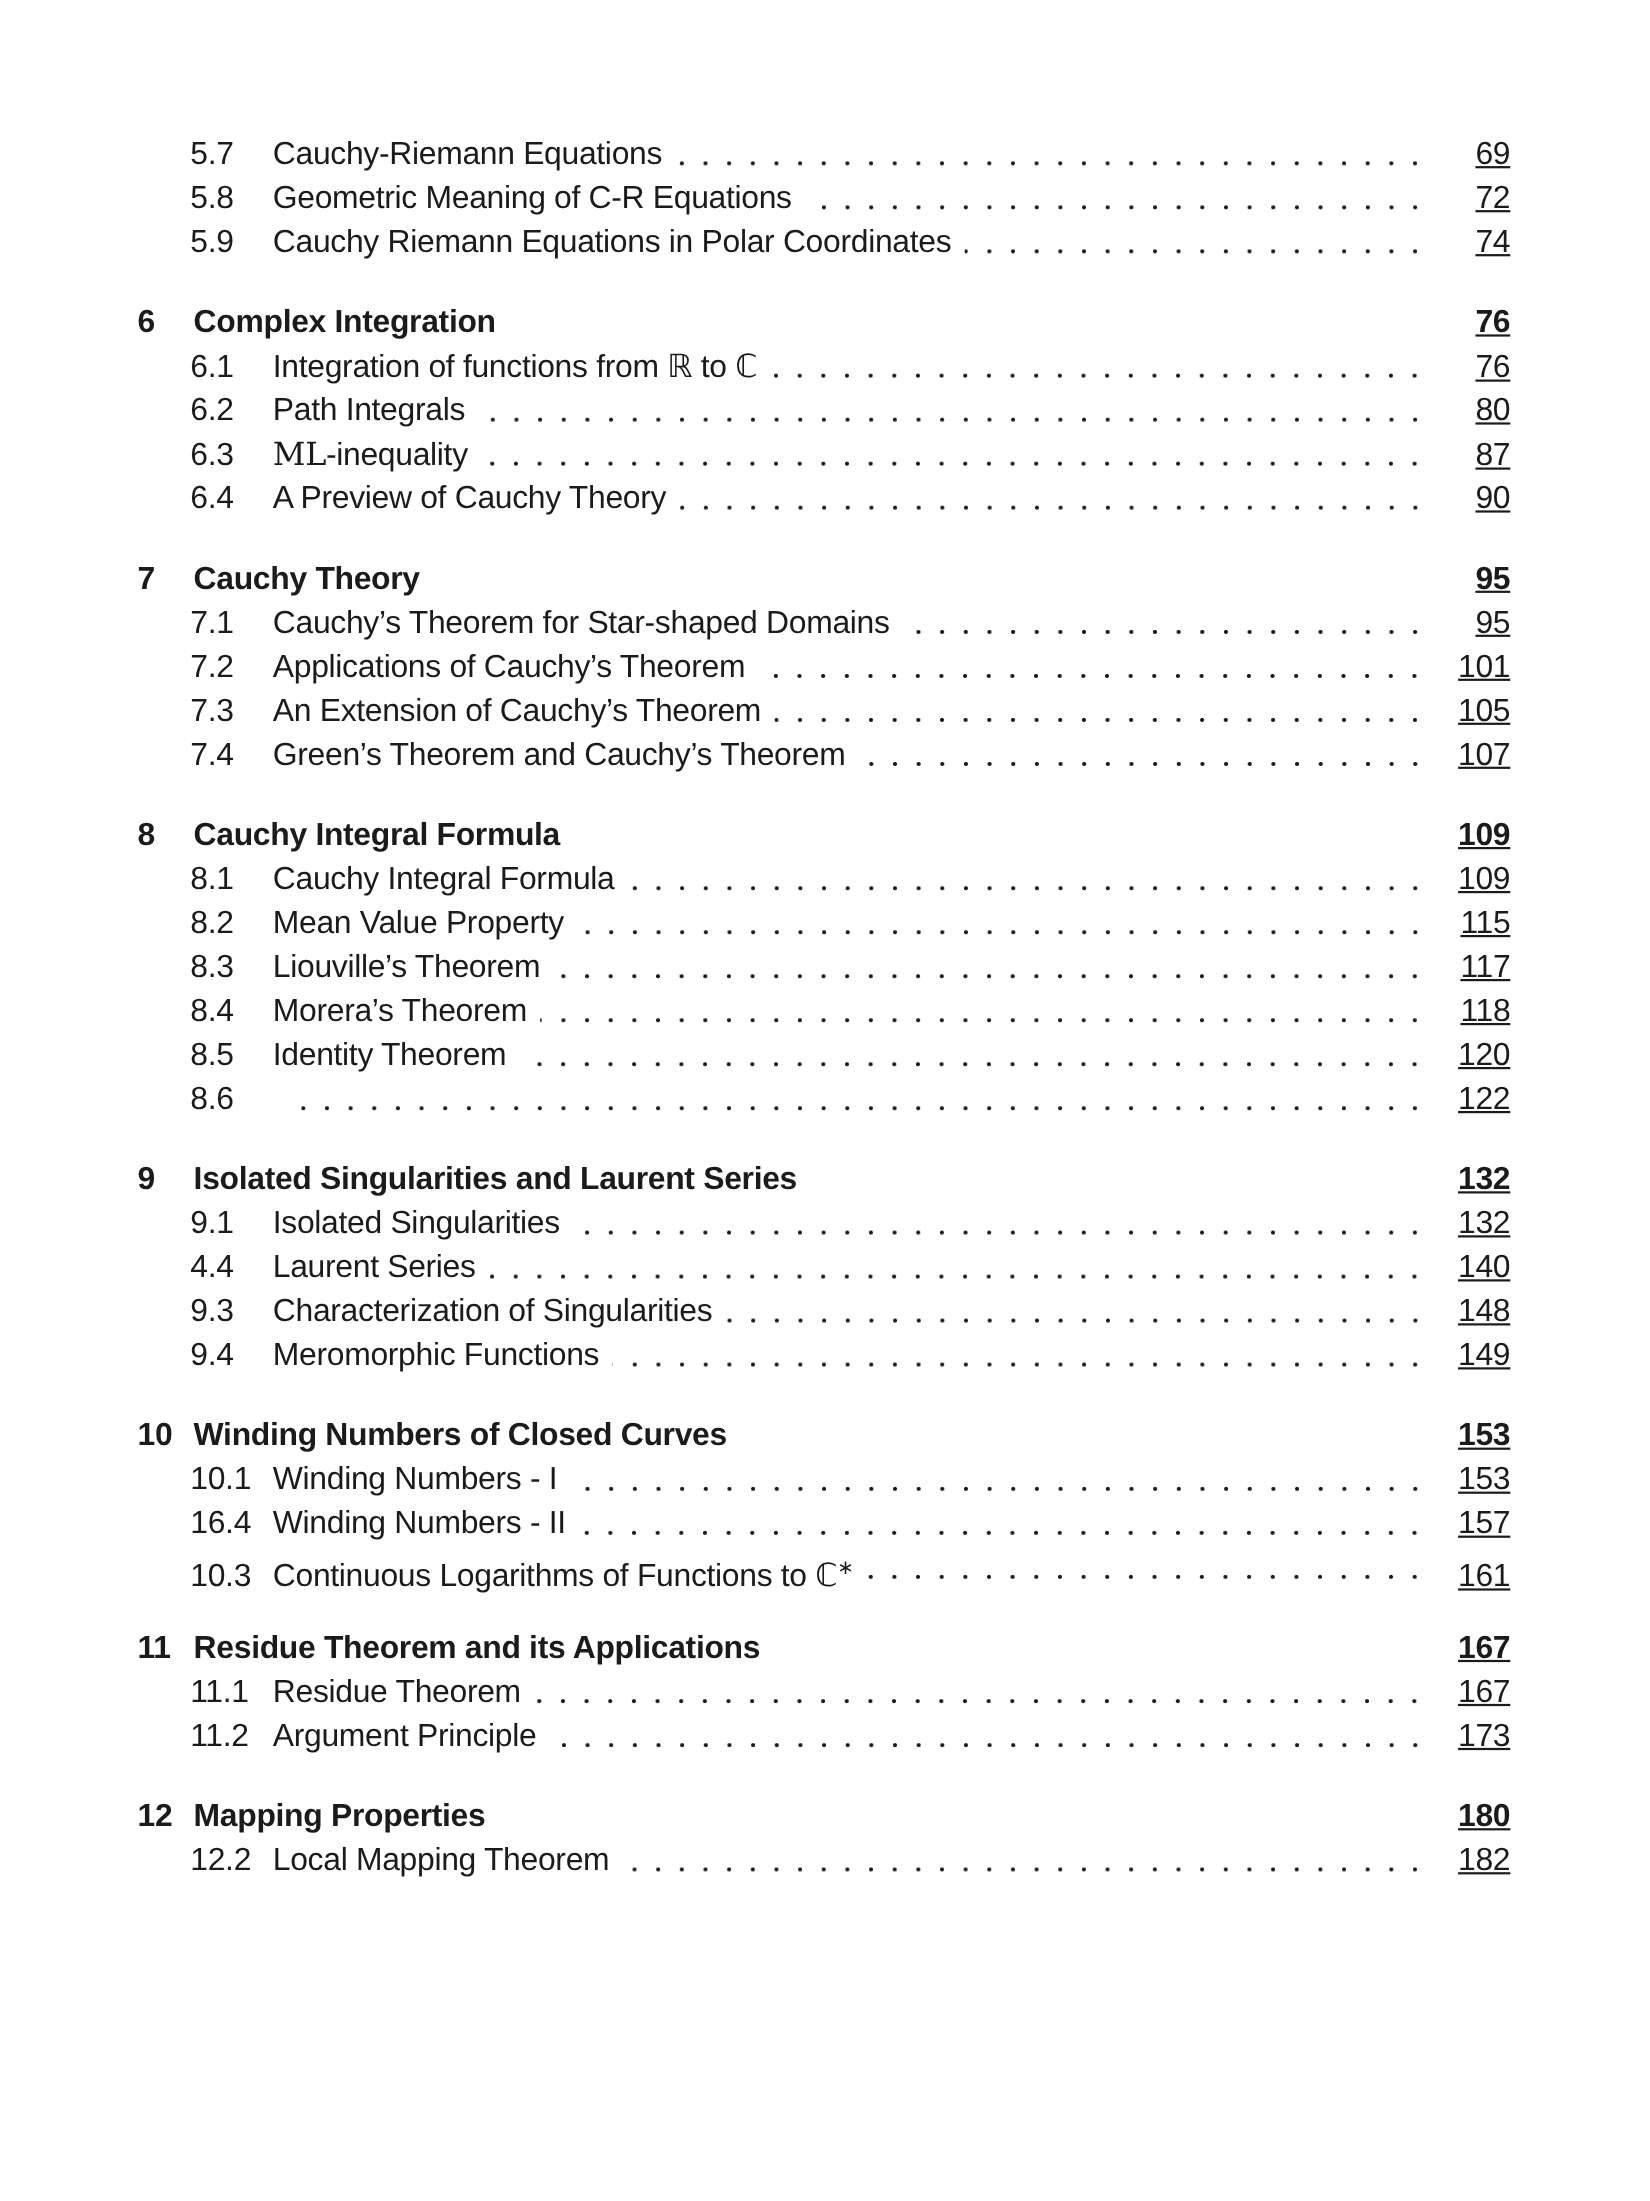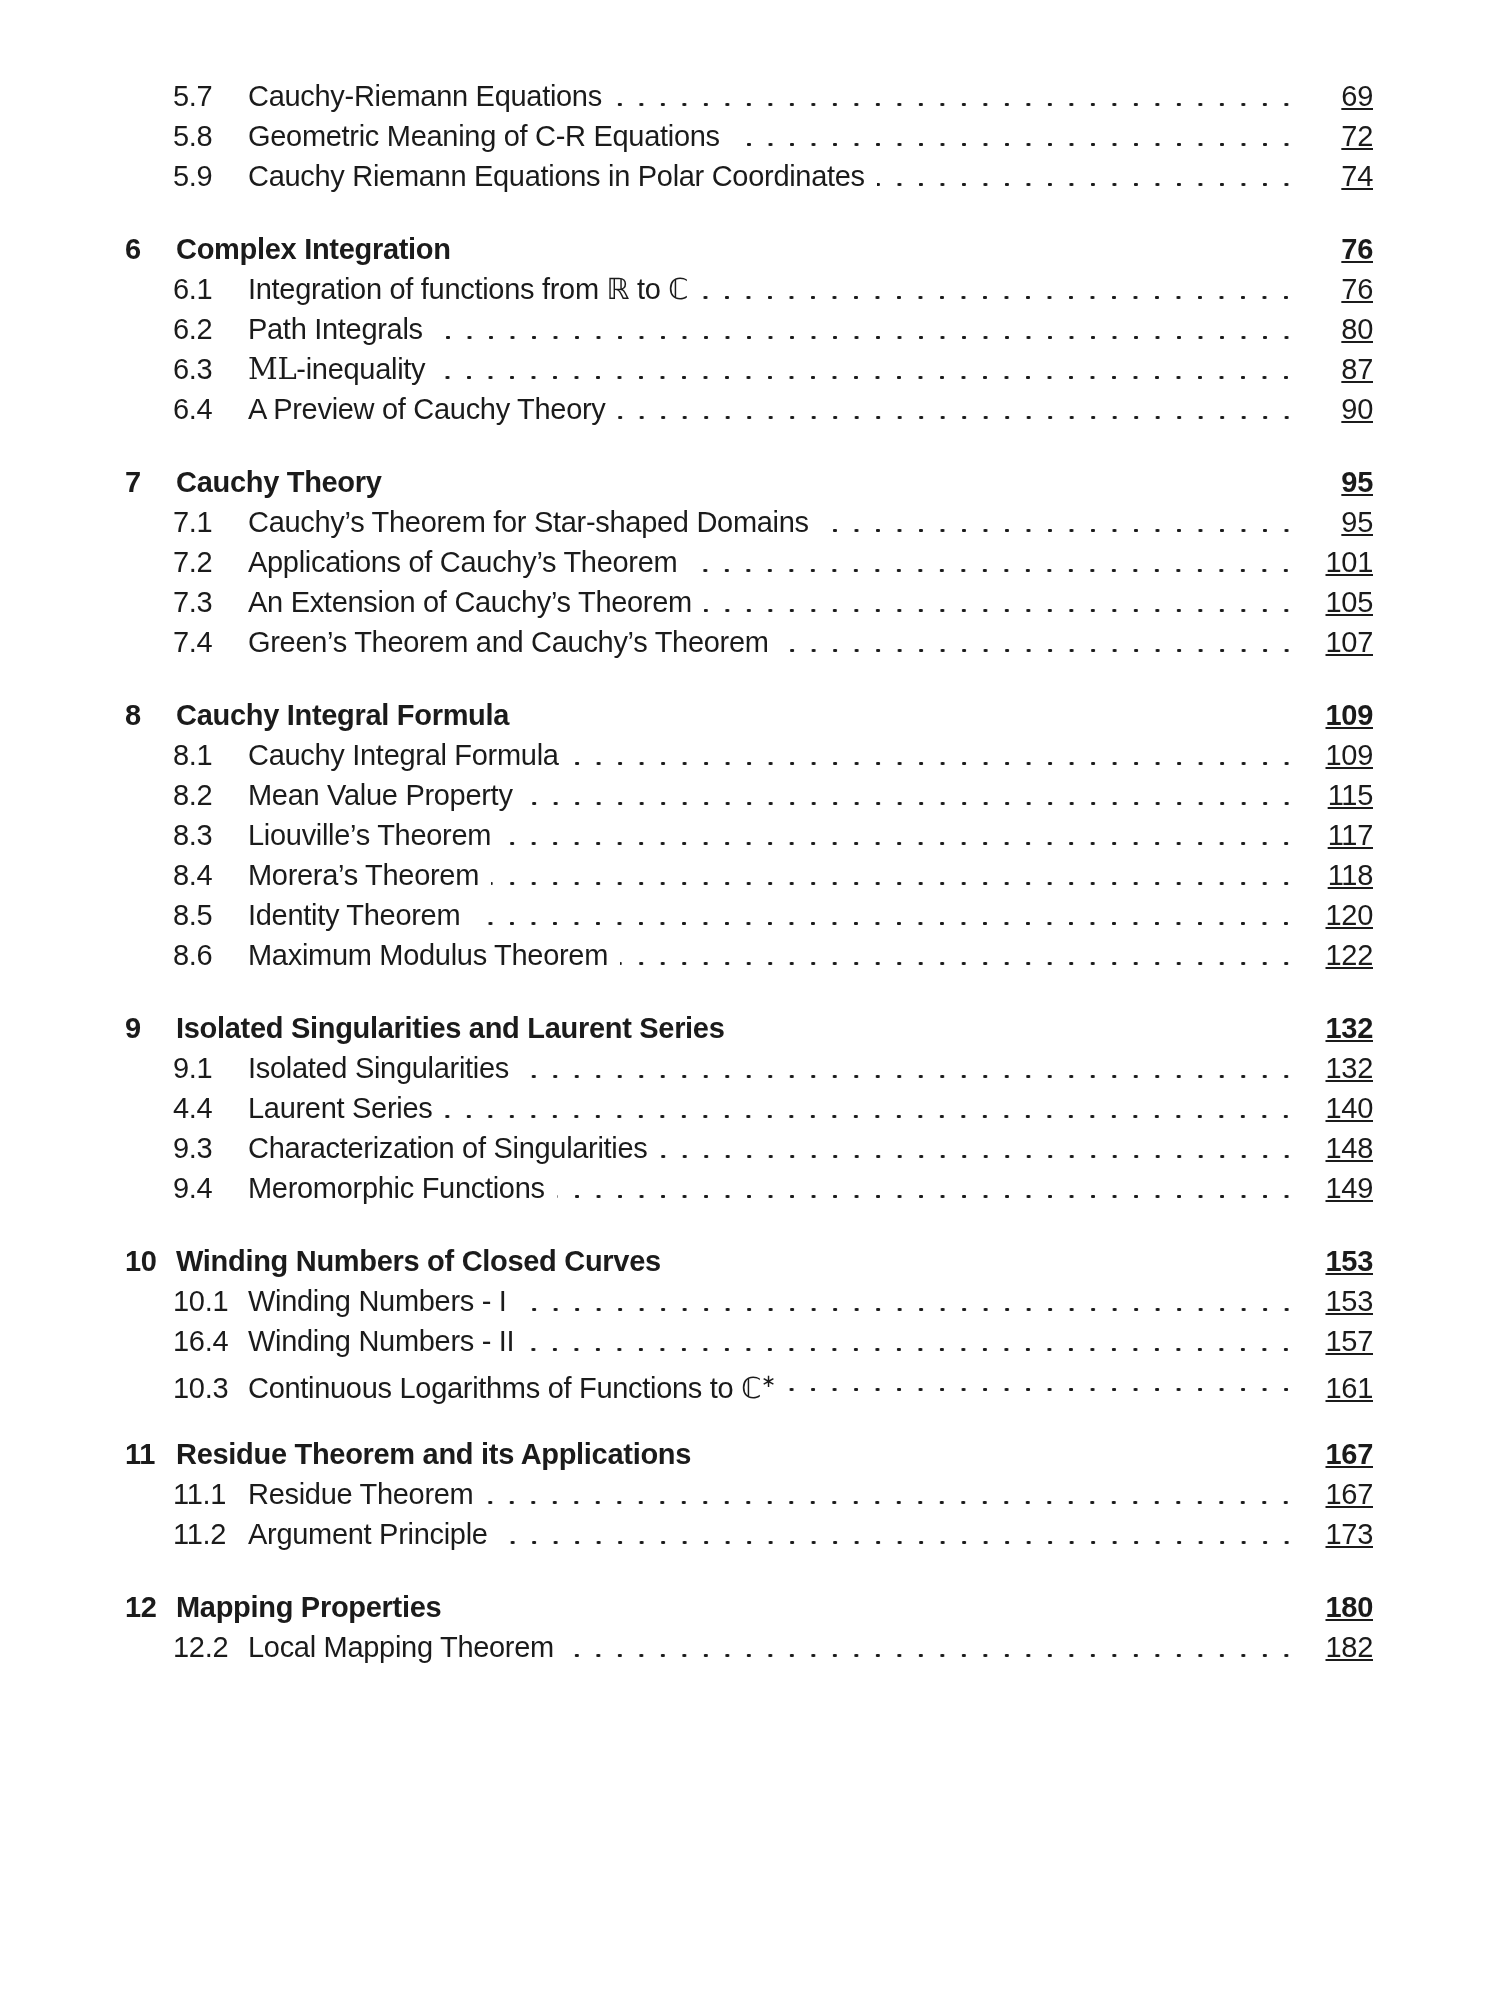--- a/index.html
+++ b/index.html
@@ -9,21 +9,21 @@
   }
   body {
     width: 1500px;
     height: 2001px;
     overflow: hidden;
     font-family: "Liberation Sans", sans-serif;
     color: #1b1b1b;
     letter-spacing: -0.3px;
   }
   .toc {
-    margin-top: 76px;
+    margin-top: 120px;
   }
   .block {
     margin-top: 33px;
   }
   .block.first {
     margin-top: 0;
   }
   .row {
     display: flex;
     align-items: baseline;
@@ -205,21 +205,20 @@
         <span class="pg">118</span>
       </div>
       <div class="row entry">
         <span class="num">8.5</span>
         <span class="title"><span>Identity Theorem</span></span>
         <span class="leader"></span>
         <span class="pg">120</span>
       </div>
       <div class="row entry">
         <span class="num">8.6</span>
-        <span class="title"><span>Maximum Modulus Theorem</span></span>
         <span class="leader"></span>
         <span class="pg">122</span>
       </div>
     </div>
     <div class="block">
       <div class="row chapter">
         <span class="cnum">9</span>
         <span class="ctitle"><span>Isolated Singularities and Laurent Series</span></span>
         <span class="spacer"></span>
         <span class="pg">132</span>

